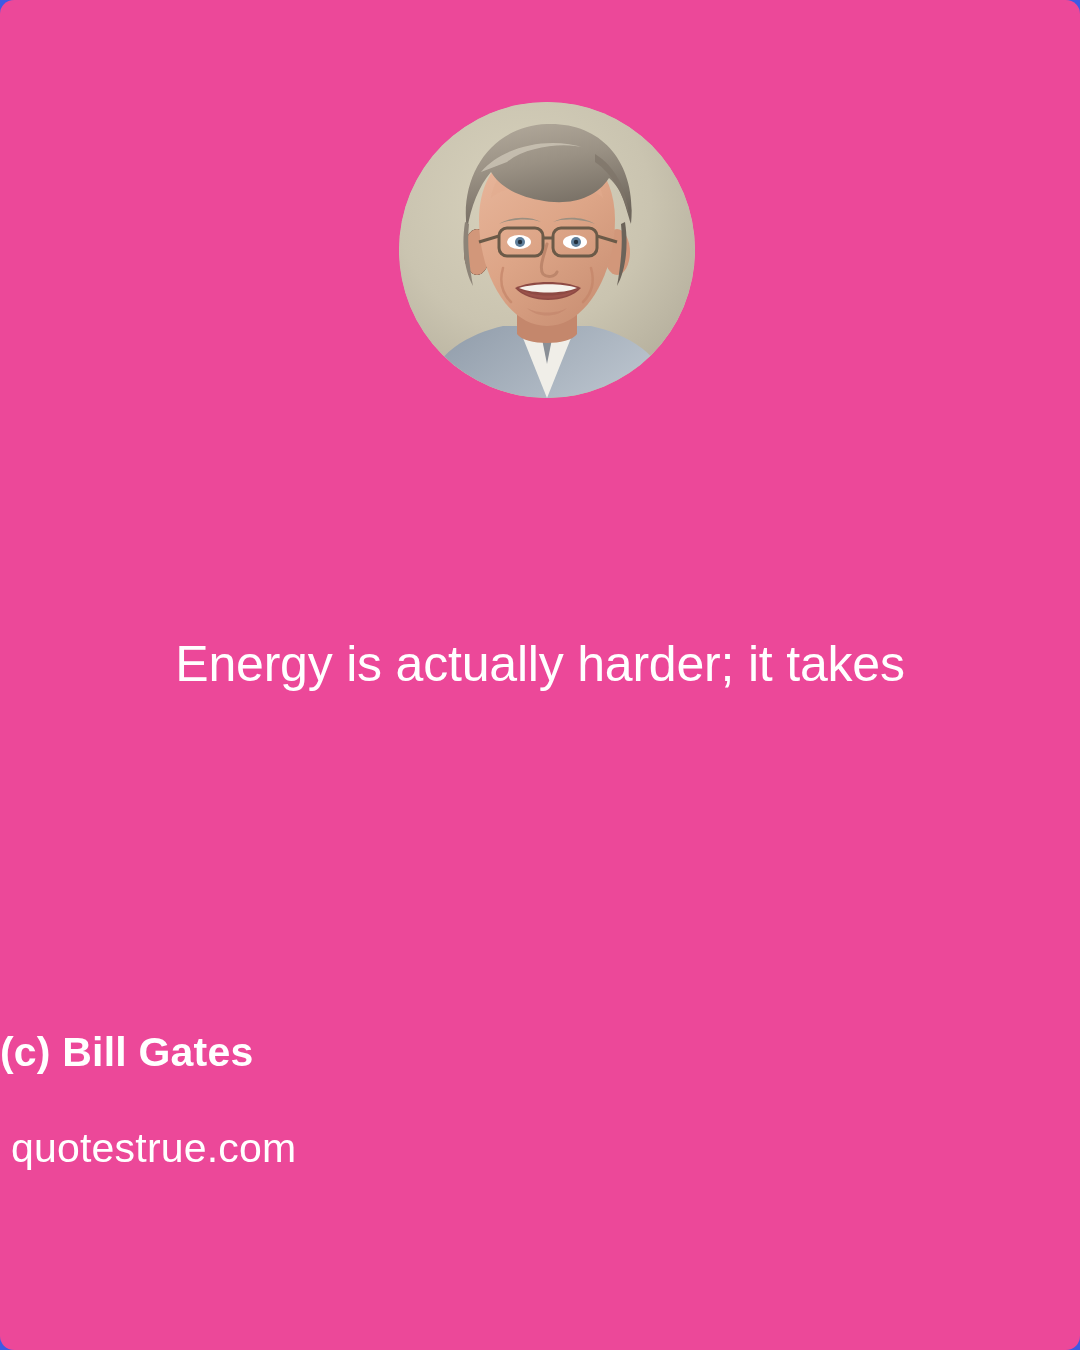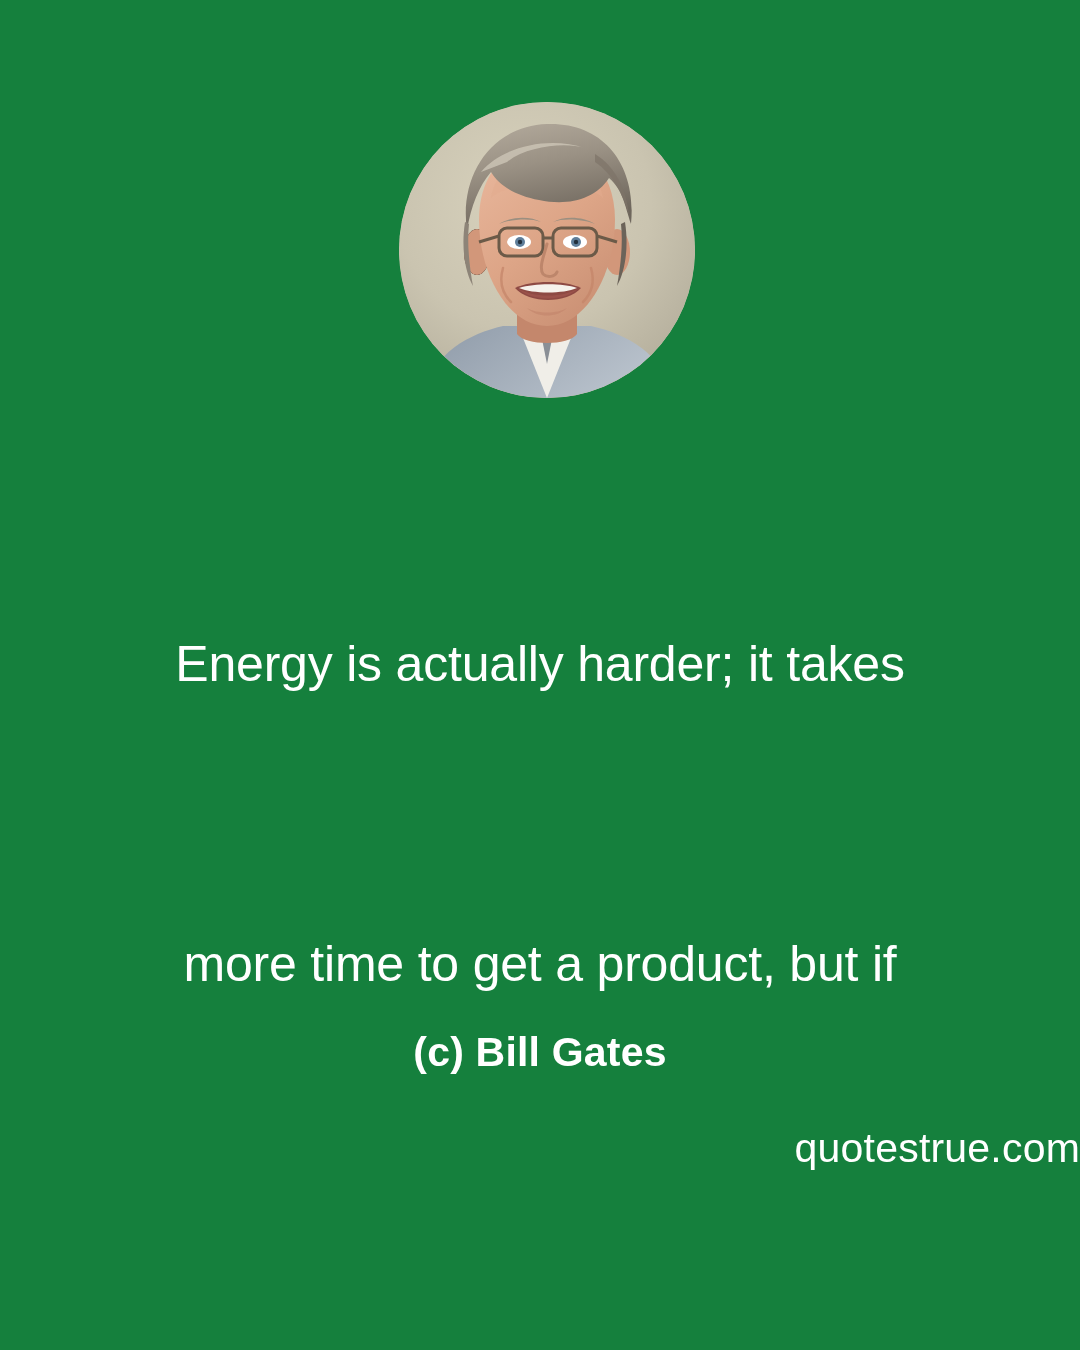--- a/index.html
+++ b/index.html
@@ -15,21 +15,22 @@
     font-family: "Liberation Sans", sans-serif;
     position: relative;
   }
 
   .quote-card {
     position: absolute;
     inset: 0;
     display: flex;
     flex-direction: column;
     align-items: center;
-    background: #15803d;
+    background: #ec4899;
+    border-radius: 14px;
   }
 
   
   .avatar {
     position: absolute;
     left: 399px;
     top: 102px;
     width: 296px;
     height: 296px;
     border-radius: 50%;
@@ -63,35 +64,35 @@
     display: block;
     color: #ffffff;
   }
 
   
   .attribution {
     position: absolute;
     left: 0;
     right: 0;
     top: 1026px;
-    text-align: center;
+    text-align: left;
     color: #ffffff;
     font-size: 41px;
     font-weight: 700;
     line-height: 52px;
     letter-spacing: 0.2px;
   }
 
   
   .website {
     position: absolute;
-    left: 0;
+    left: 11px;
     right: 0;
     top: 1122px;
-    text-align: right;
+    text-align: left;
     color: #ffffff;
     font-size: 41px;
     font-weight: 400;
     line-height: 52px;
     letter-spacing: 0.2px;
   }
 </style>
 </head>
 <body>
 
@@ -174,21 +175,20 @@
         <path d="M104 166 C100 180 104 192 112 200" fill="none" stroke="#c4866a" stroke-width="2.5" stroke-linecap="round" opacity="0.75"></path>
         <path d="M192 166 C196 180 192 192 184 200" fill="none" stroke="#c4866a" stroke-width="2.5" stroke-linecap="round" opacity="0.75"></path>
 
         <path d="M128 206 C138 212 158 212 168 206 C158 216 138 216 128 206 Z" fill="#c2846a" opacity="0.6"></path>
       </g>
     </svg>
   </div>
 
   <div class="quote-text">
     <span class="quote-line">Energy is actually harder; it takes</span>
-    <span class="quote-line">more time to get a product, but if</span>
     
     
     
   </div>
 
   <div class="attribution">(c) Bill Gates</div>
 
   <div class="website">quotestrue.com</div>
 
 </div>

